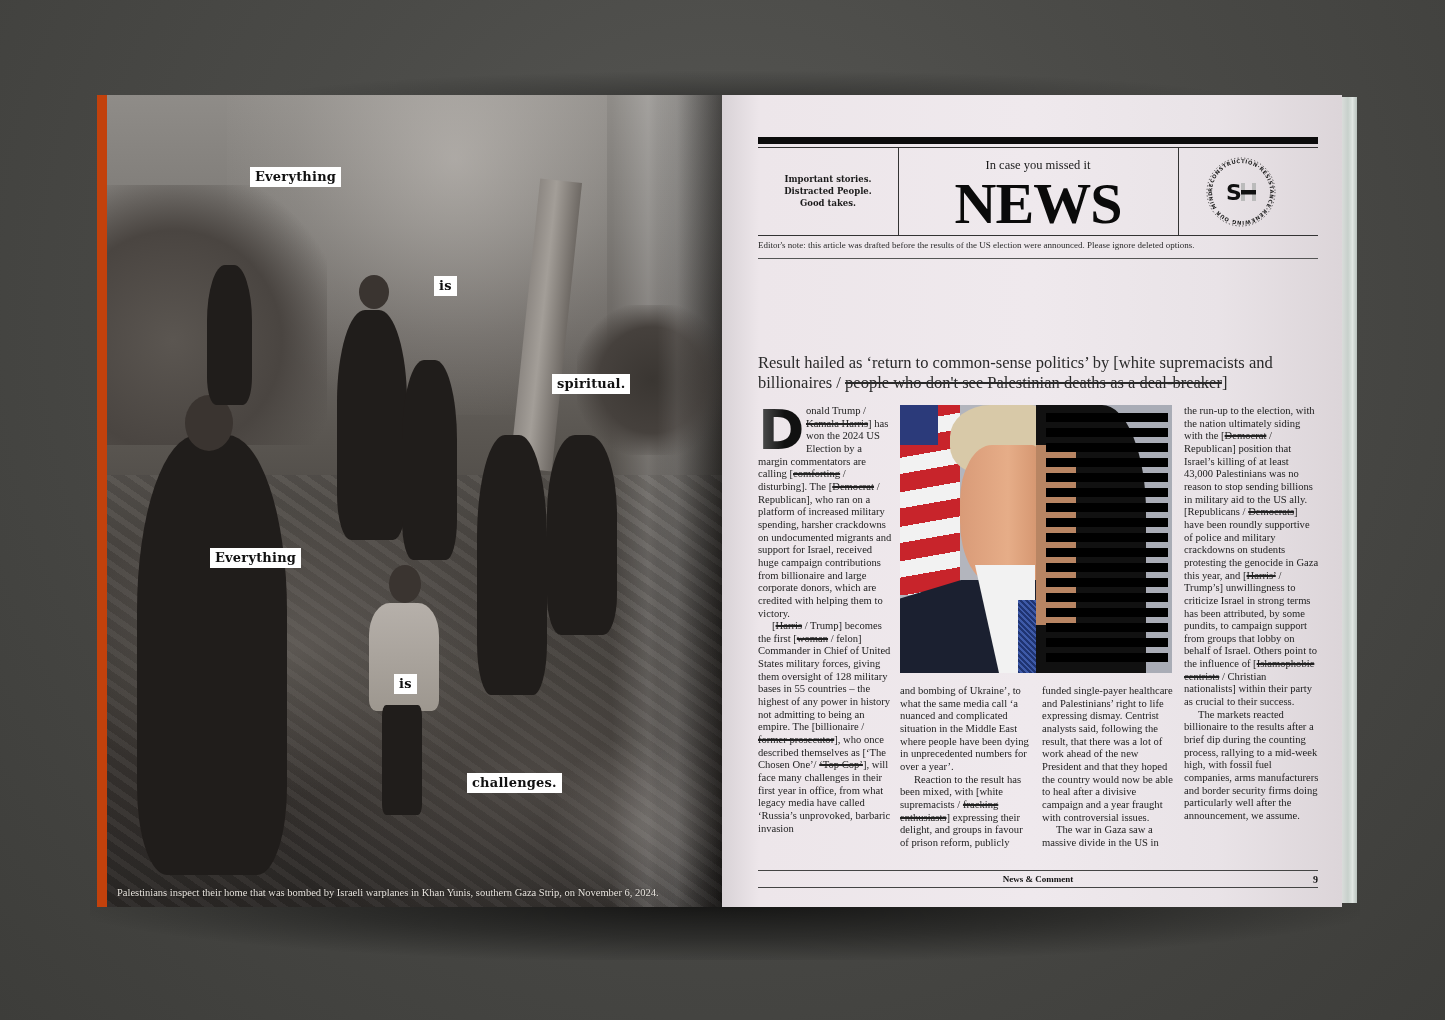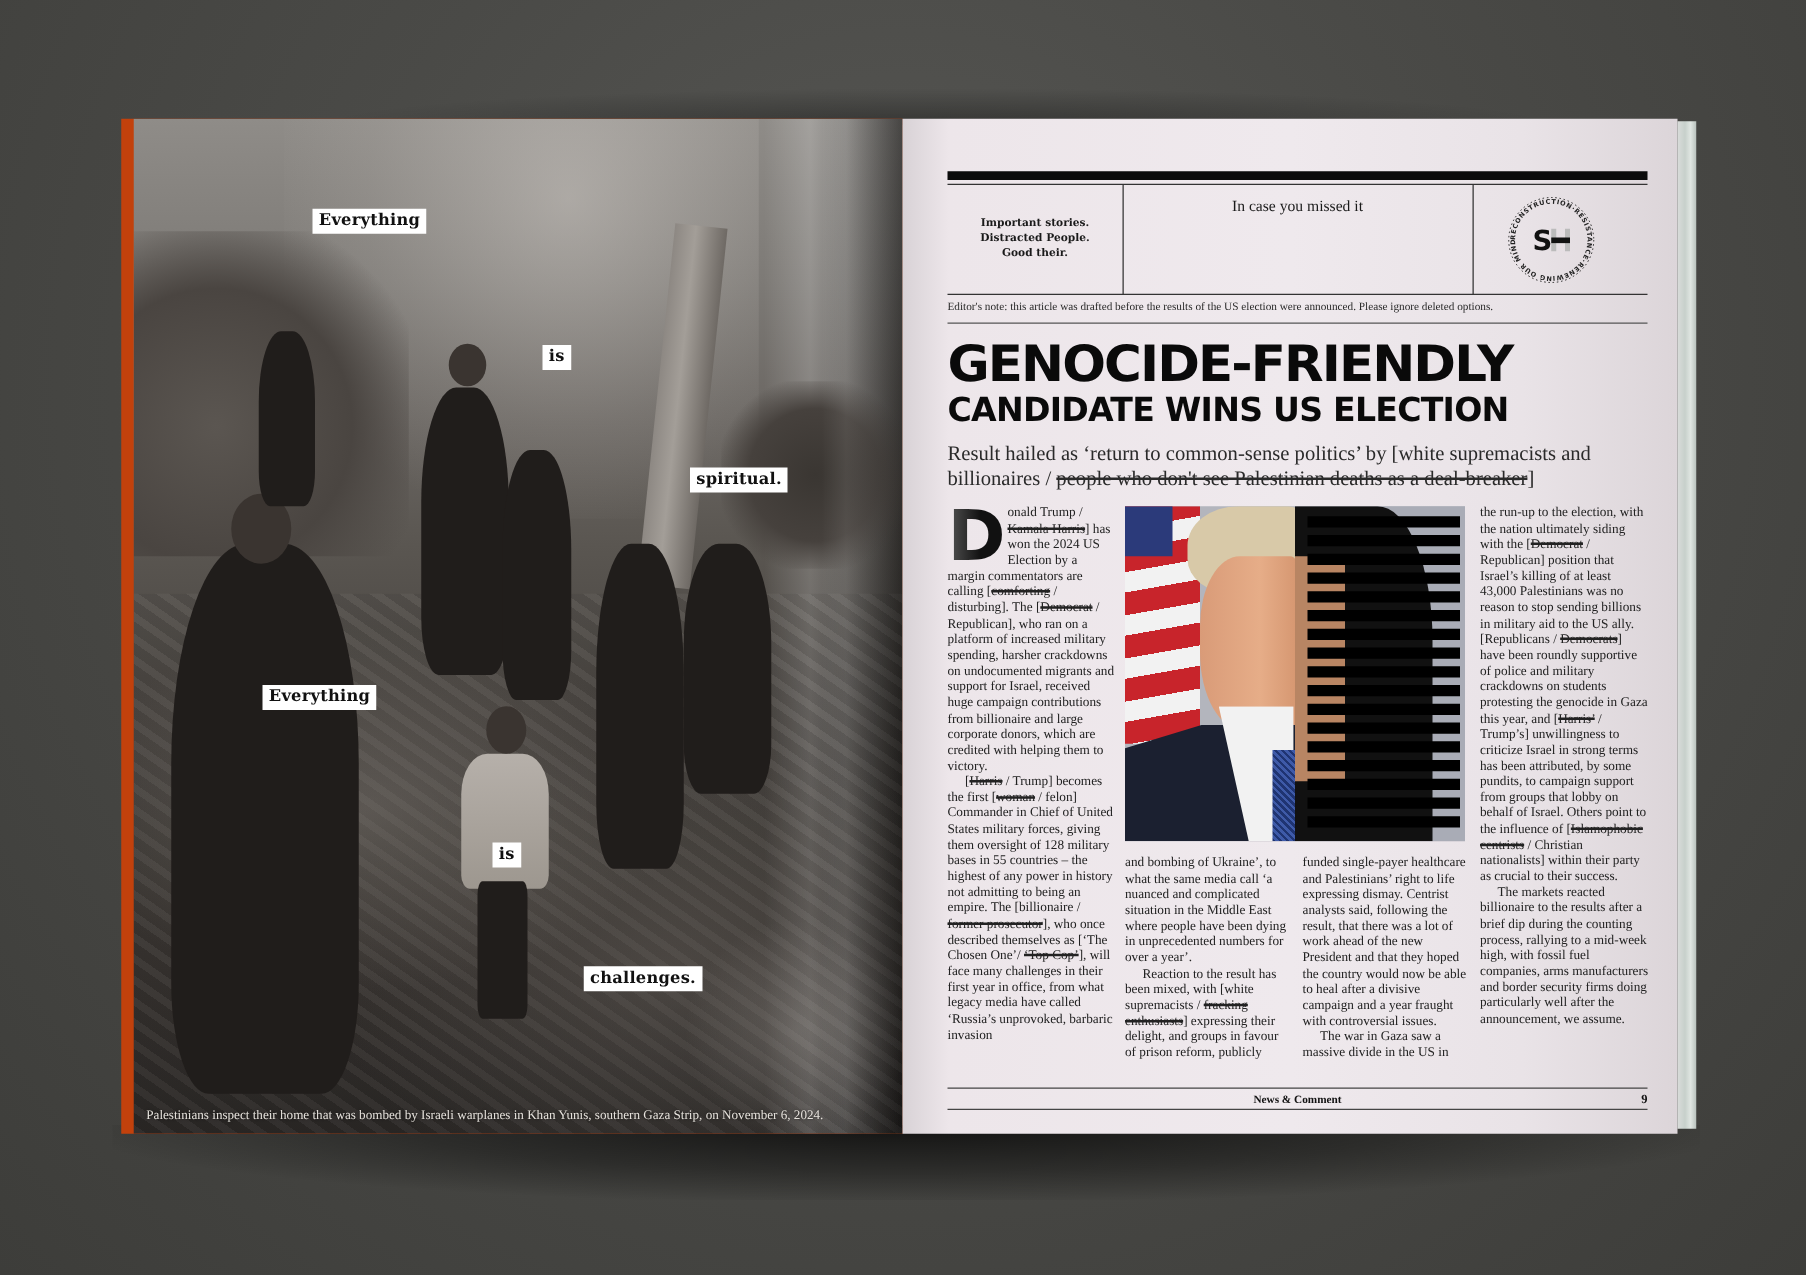--- a/index.html
+++ b/index.html
@@ -220,47 +220,44 @@
     <div class="masthead-bar"></div>
     <div class="masthead-rule"></div>
 
     <div class="masthead-box">
       <div class="mh-col-div" style="left:140px;"></div>
       <div class="mh-col-div" style="left:420px;"></div>
 
       <div class="tagline">
         <div>Important stories.</div>
         <div>Distracted People.</div>
-        <div>Good their.</div>
+        <div>Good takes.</div>
       </div>
 
       <div class="kicker">In case you missed it</div>
+      <div class="news-title" style="top:24px;">NEWS</div>
 
       <svg class="logo" viewBox="0 0 74 74">
         <defs>
           <path id="ringPath" d="M37,37 m-29,0 a29,29 0 1,1 58,0 a29,29 0 1,1 -58,0"></path>
         </defs>
         <circle cx="37" cy="37" r="34" fill="none" stroke="#222" stroke-width="0.8" stroke-dasharray="1.2 2.2"></circle>
         <text font-family="DejaVu Sans, sans-serif" font-size="5.2" font-weight="bold" fill="#222" letter-spacing="0.6">
           <textPath href="#ringPath">RECONSTRUCTION·RESISTANCE·RENEWING OUR MINDS·</textPath>
         </text>
         <text x="22" y="45" font-family="DejaVu Sans, sans-serif" font-weight="bold" font-size="22" fill="#111">S</text>
         <rect x="37" y="28" width="4" height="18" fill="#bbb"></rect>
         <rect x="48" y="28" width="4" height="18" fill="#bbb"></rect>
         <rect x="37" y="35" width="15" height="4.5" fill="#111"></rect>
       </svg>
     </div>
 
     <div class="editors-note">Editor's note: this article was drafted before the results of the US election were announced. Please ignore deleted options.</div>
     <div class="note-rule"></div>
 
-    <h1 class="headline">
-      <span class="l1">Genocide-friendly</span>
-      <span class="l2">candidate wins US election</span>
-    </h1>
 
     <p class="deck">
       <span>Result hailed as ‘return to common-sense politics’ by [white supremacists and billionaires / </span><span class="strike">people who don't see Palestinian deaths as a deal-breaker</span><span>]</span>
     </p>
 
     <div class="col" style="left:36px;top:310px;width:134px;">
       <span class="dropcap">D</span>
     <p style="text-indent: 0px;"><span>onald Trump / </span><span class="strike">Kamala Harris</span><span>] has won the 2024 US Election by a margin commentators are calling [</span><span class="strike">comforting</span><span> / disturbing]. The [</span><span class="strike">Democrat</span><span> / Republican], who ran on a platform of increased military spending, harsher crackdowns on undocumented migrants and support for Israel, received huge campaign contributions from billionaire and large corporate donors, which are credited with helping them to victory.</span></p>
         <p><span>[</span><span class="strike">Harris</span><span> / Trump] becomes the first [</span><span class="strike">woman</span><span> / felon] Commander in Chief of United States military forces, giving them oversight of 128 military bases in 55 countries – the highest of any power in history not admitting to being an empire. The [billionaire / </span><span class="strike">former prosecutor</span><span>], who once described themselves as [‘The Chosen One’/ </span><span class="strike">‘Top Cop’</span><span>], will face many challenges in their first year in office, from what legacy media have called ‘Russia’s unprovoked, barbaric invasion</span></p>
       </div>

